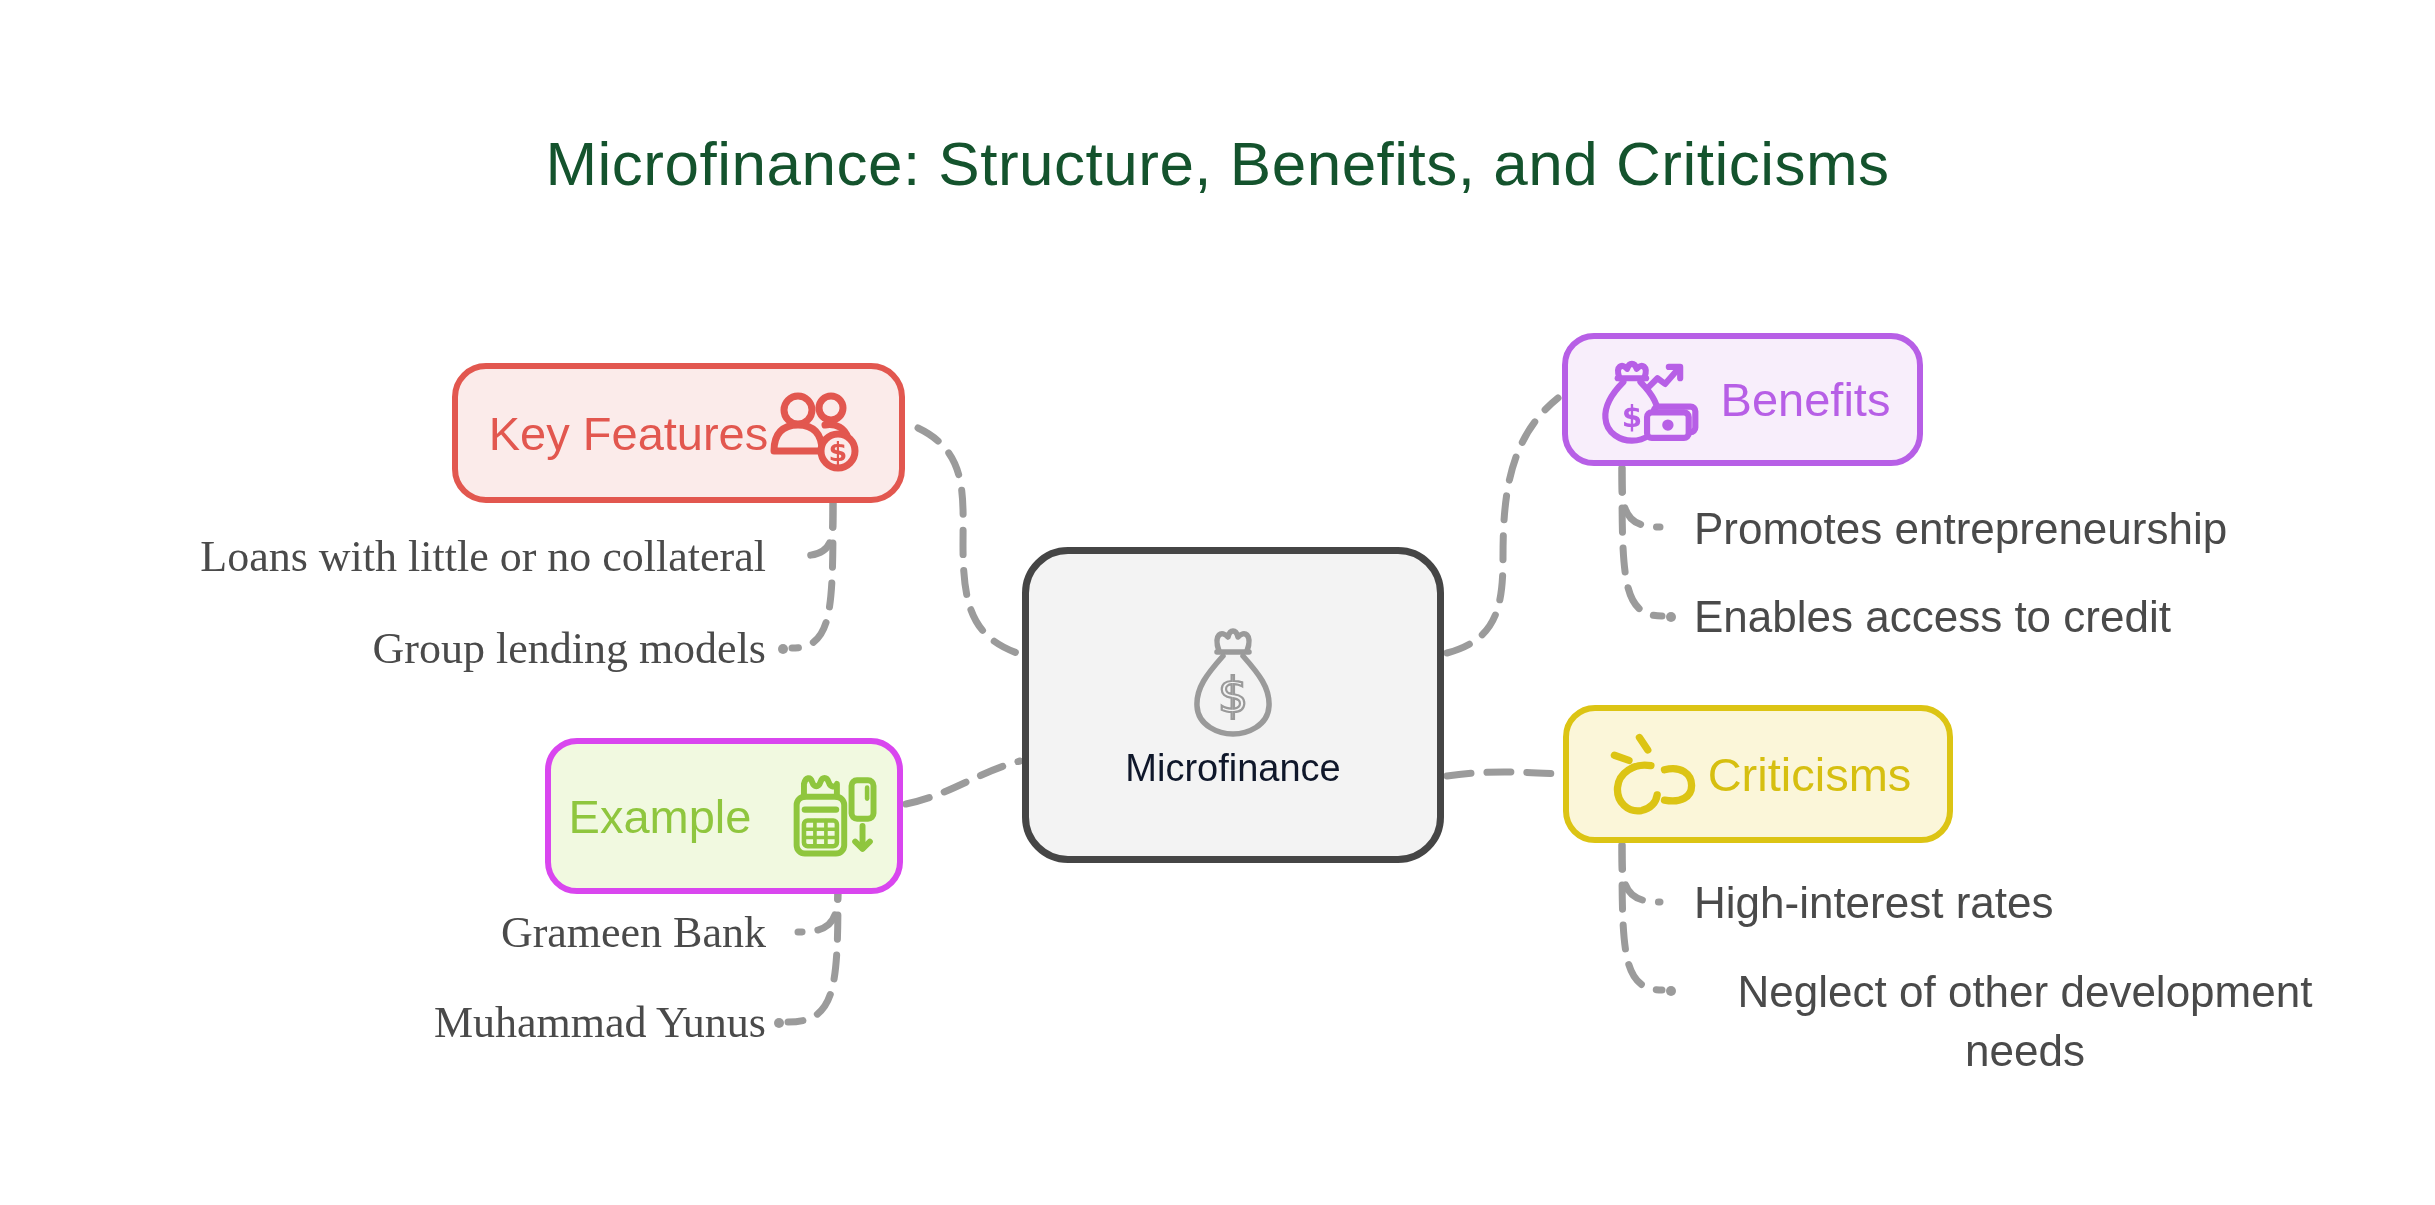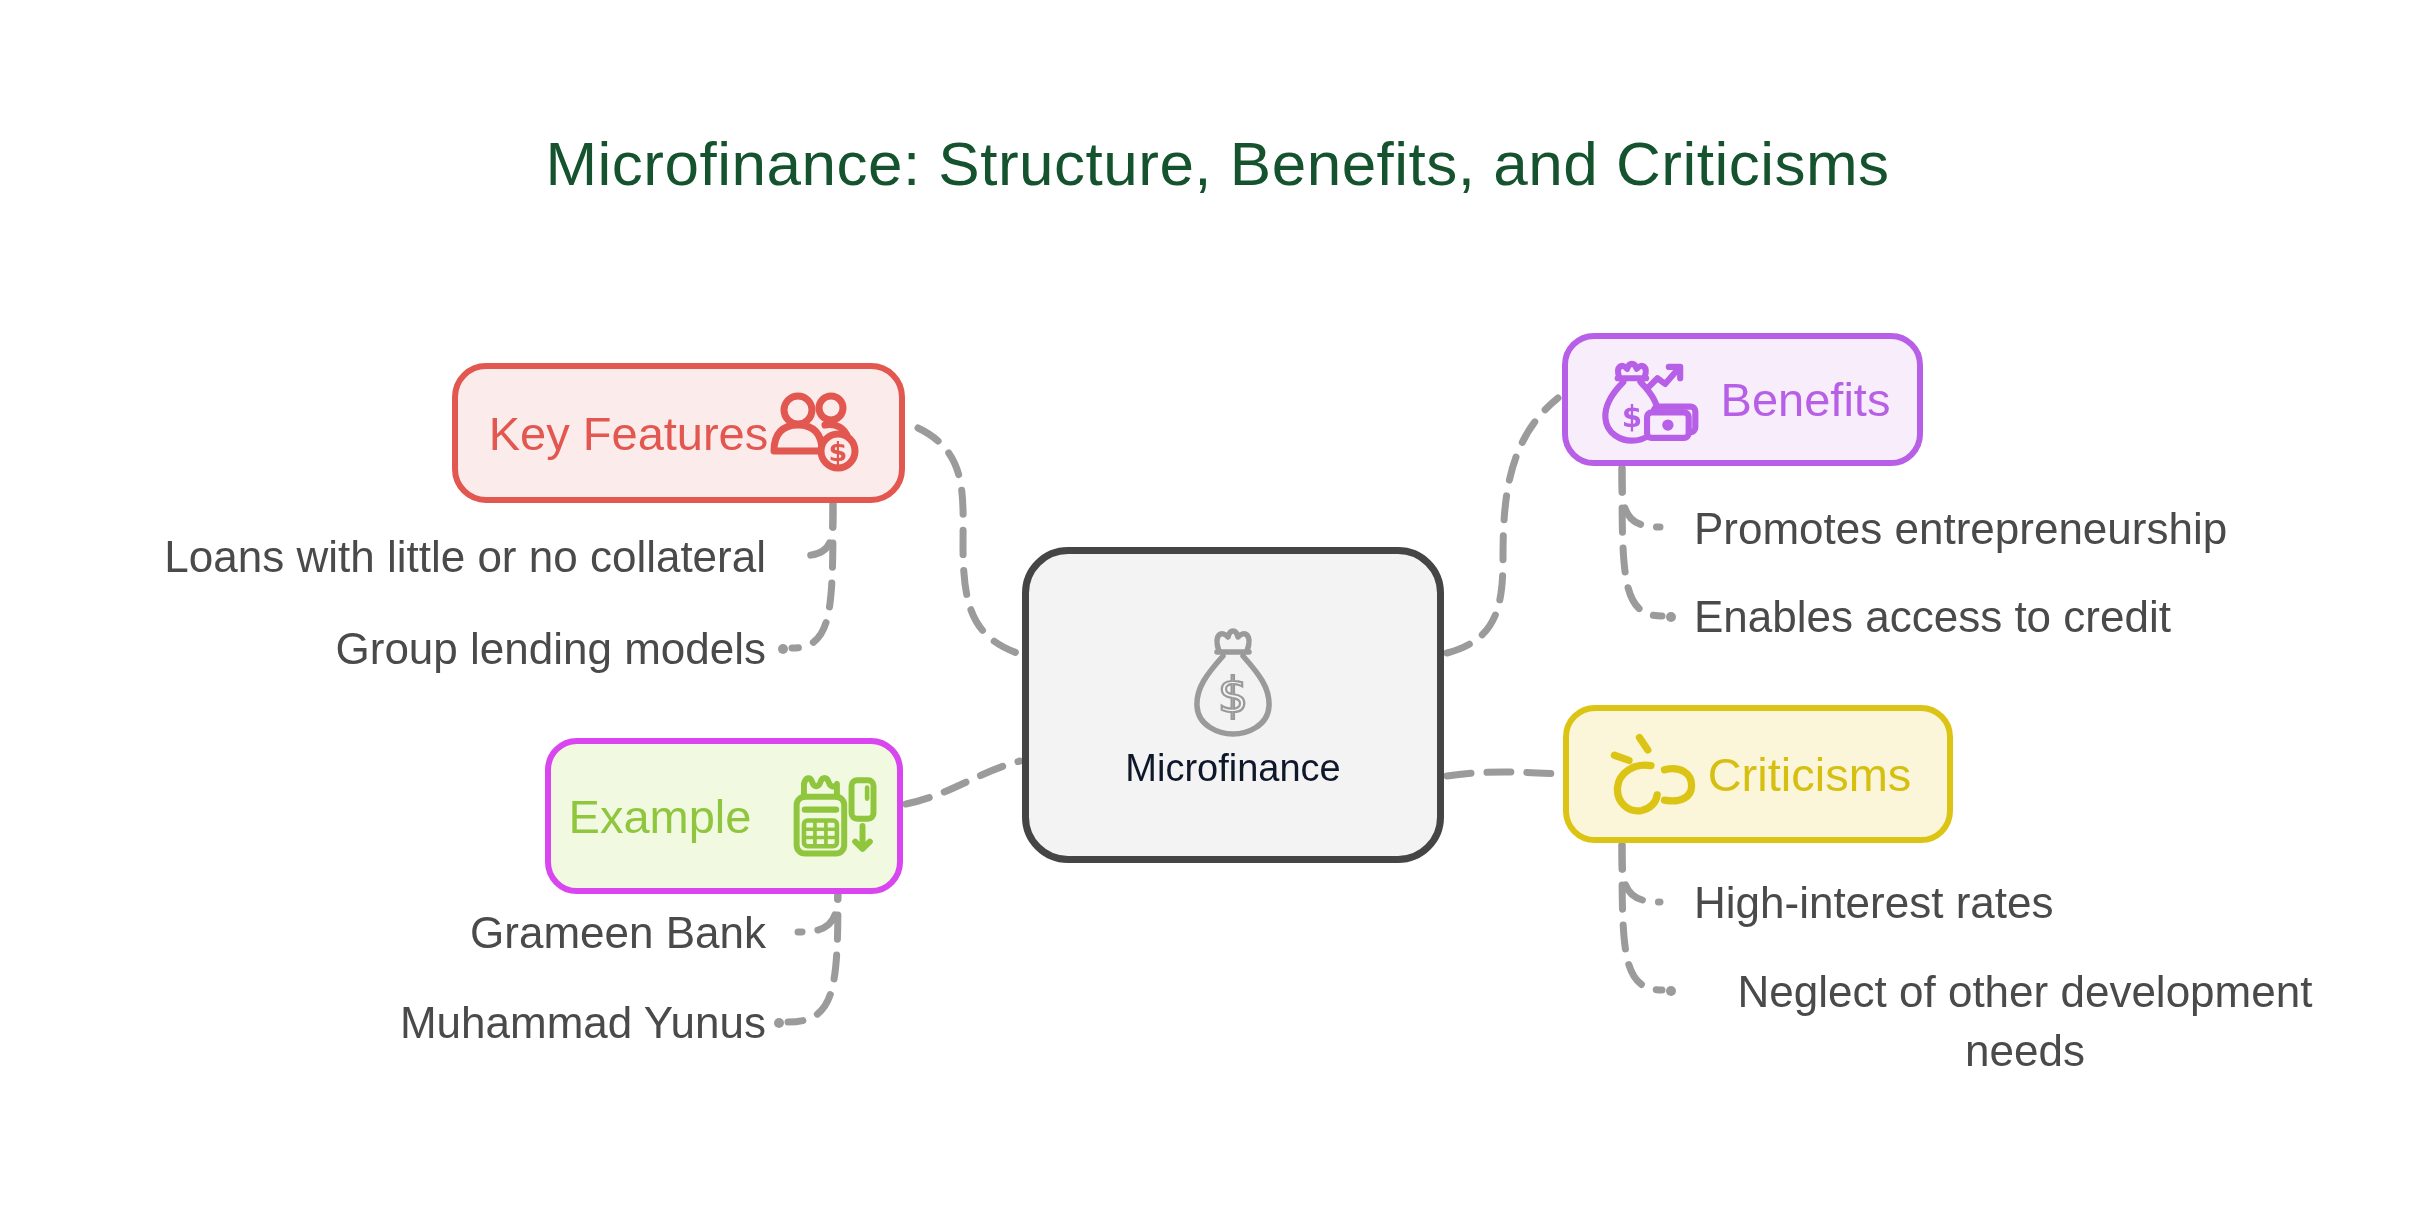--- a/index.html
+++ b/index.html
@@ -27,21 +27,21 @@
   .node.crit     { left:1563px; top:705px; width:390px; height:138px; border:6px solid #dcc414; background:#fbf6d9; border-radius:32px; color:#d6bf10; gap:7px; }
 
   .node.center-node {
     left:1022px; top:547px; width:422px; height:316px;
     border:7px solid #454545; background:#f3f3f3; border-radius:46px;
     flex-direction:column; gap:4px;
   }
   .center-label { font-size:38px; color:#0f172a;text-align:center; }
 
   .item { position:absolute; font-size:44px; color:#4a4a4a; line-height:58px; white-space:nowrap; }
-  .item.r { text-align:right; }
+  .item.r { text-align:right;font-family:Liberation Serif, serif; }
   .item.wrap { white-space:normal; text-align:center; width:670px; line-height:59px; }
 </style>
 </head>
 <body>
 
 <div class="canvas">
 
   <div class="title">Microfinance: Structure, Benefits, and Criticisms</div>
 
   <svg class="connectors">

